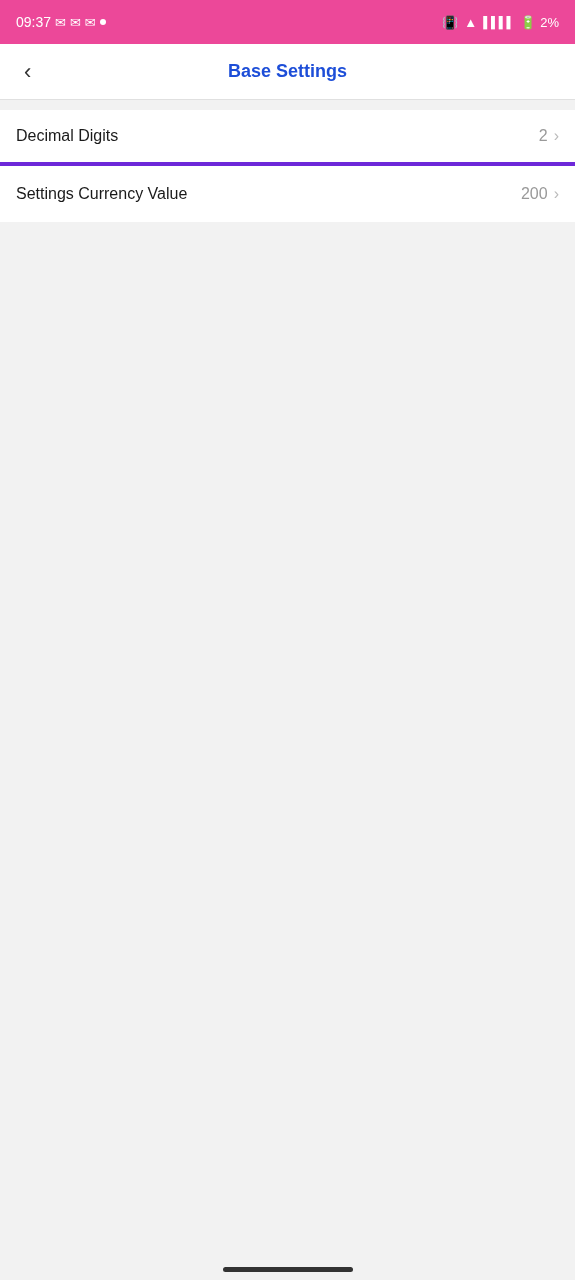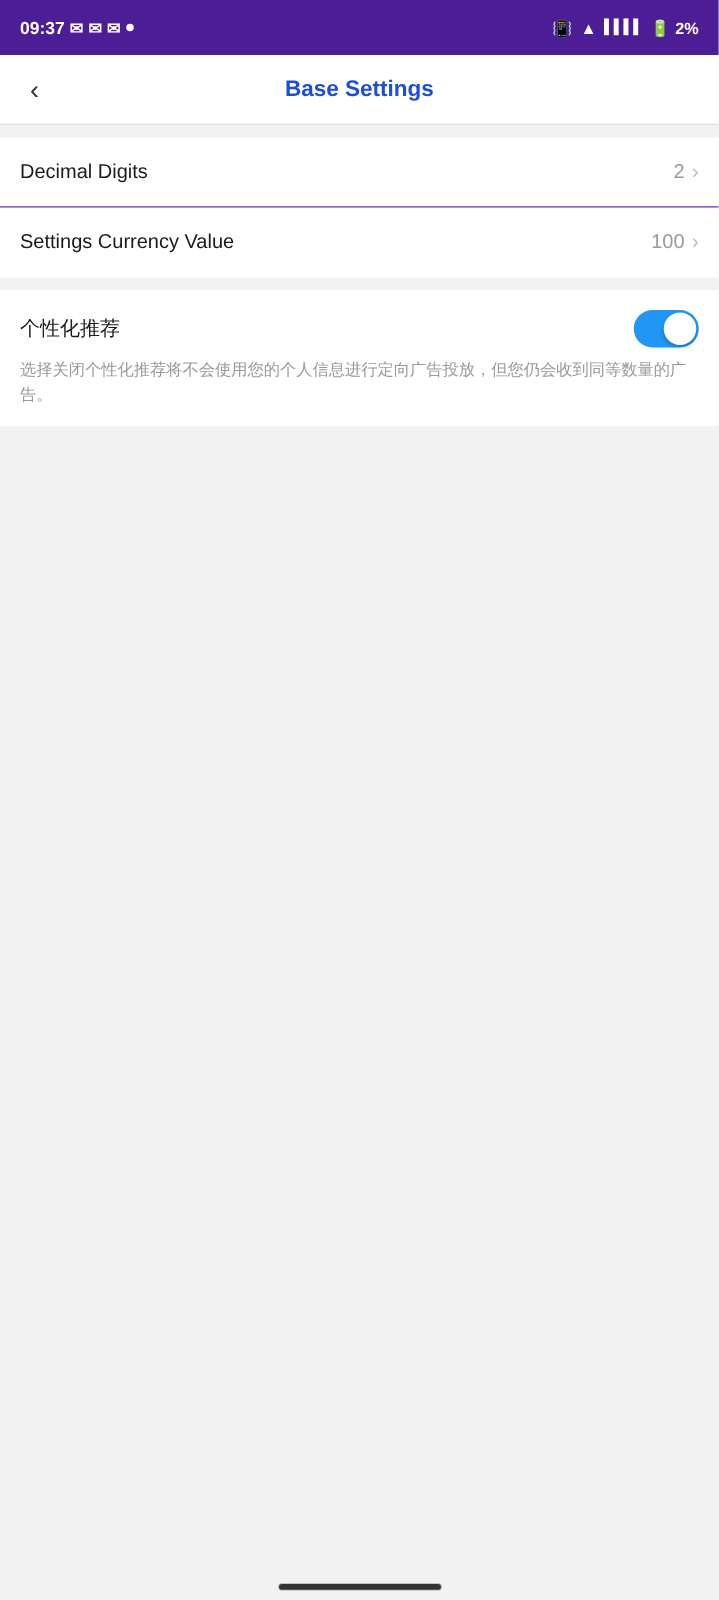--- a/index.html
+++ b/index.html
@@ -10,28 +10,28 @@
       min-height: 1280px;
       background: #f2f2f2;
       font-family: -apple-system, "PingFang SC", "Helvetica Neue", Arial, sans-serif;
       overflow-x: hidden;
     }
 
     
     .status-bar {
       width: 100%;
       height: 44px;
-      background: #4c1d95;
+      background: #ec4899;
       display: flex;
       align-items: center;
       justify-content: space-between;
       padding: 0 16px;
       color: #fff;
       font-size: 14px;
-      font-weight: 700;
+      font-weight: 400;
     }
     .status-left { display: flex; align-items: center; gap: 4px; }
     .status-right { display: flex; align-items: center; gap: 6px; font-size: 13px; }
     .icon-dot { width: 6px; height: 6px; background: #fff; border-radius: 50%; }
 
     
     .nav-bar {
       width: 100%;
       height: 56px;
       background: #fff;
@@ -69,21 +69,21 @@
       background: #fff;
       margin-top: 10px;
     }
     .settings-row {
       display: flex;
       align-items: center;
       justify-content: space-between;
       padding: 0 16px;
       height: 56px;
       cursor: pointer;
-      border-bottom: 1px solid #6d28d9;
+      border-bottom: 4px solid #6d28d9;
     }
     .settings-row:last-child {
       border-bottom: none;
     }
     .settings-row-label {
       font-size: 16px;
       color: #1a1a1a;
     }
     .settings-row-right {
       display: flex;
@@ -199,32 +199,22 @@
     <div class="settings-row">
       <span class="settings-row-label">Decimal Digits</span>
       <div class="settings-row-right">
         <span>2</span>
         <span class="chevron">›</span>
       </div>
     </div>
     <div class="settings-row">
       <span class="settings-row-label">Settings Currency Value</span>
       <div class="settings-row-right">
-        <span>100</span>
+        <span>200</span>
         <span class="chevron">›</span>
       </div>
     </div>
   </div>
 
-  <div class="personalization-group">
-    <div class="personalization-header">
-      <span class="personalization-title">个性化推荐</span>
-      <label class="toggle">
-        <input type="checkbox" checked="" style="">
-        <span class="toggle-slider"></span>
-      </label>
-    </div>
-    <p class="personalization-desc">选择关闭个性化推荐将不会使用您的个人信息进行定向广告投放，但您仍会收到同等数量的广告。</p>
-  </div>
 
 </div>
 
 <div class="home-indicator"></div>
 
 </body></html>

